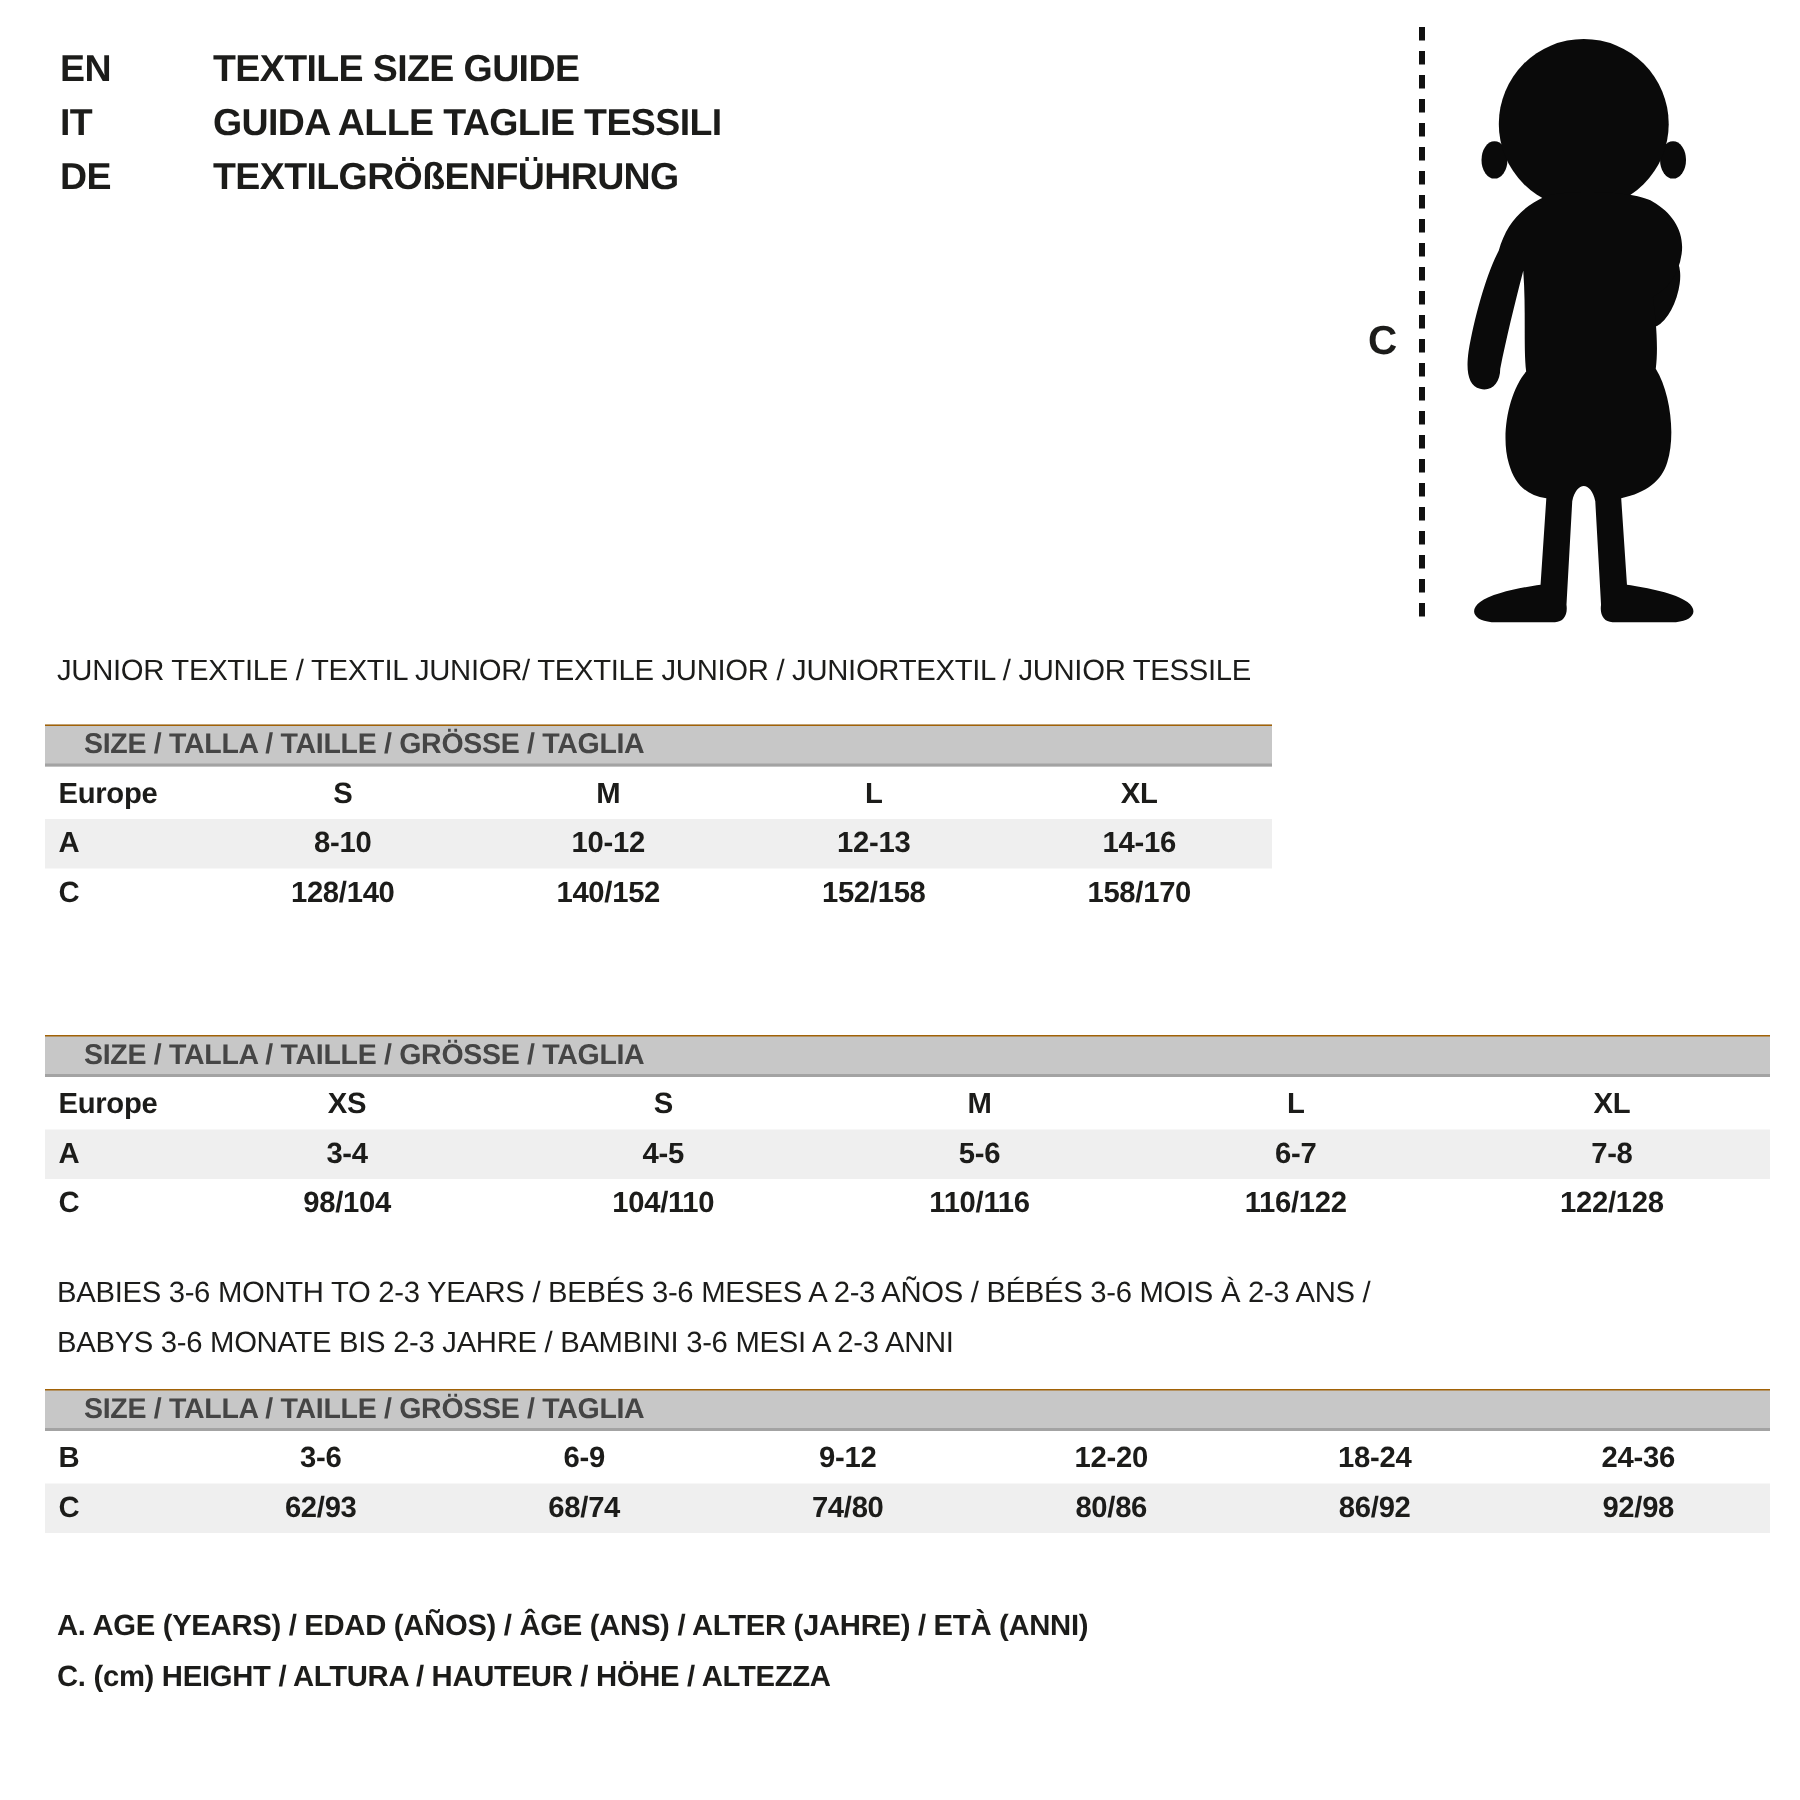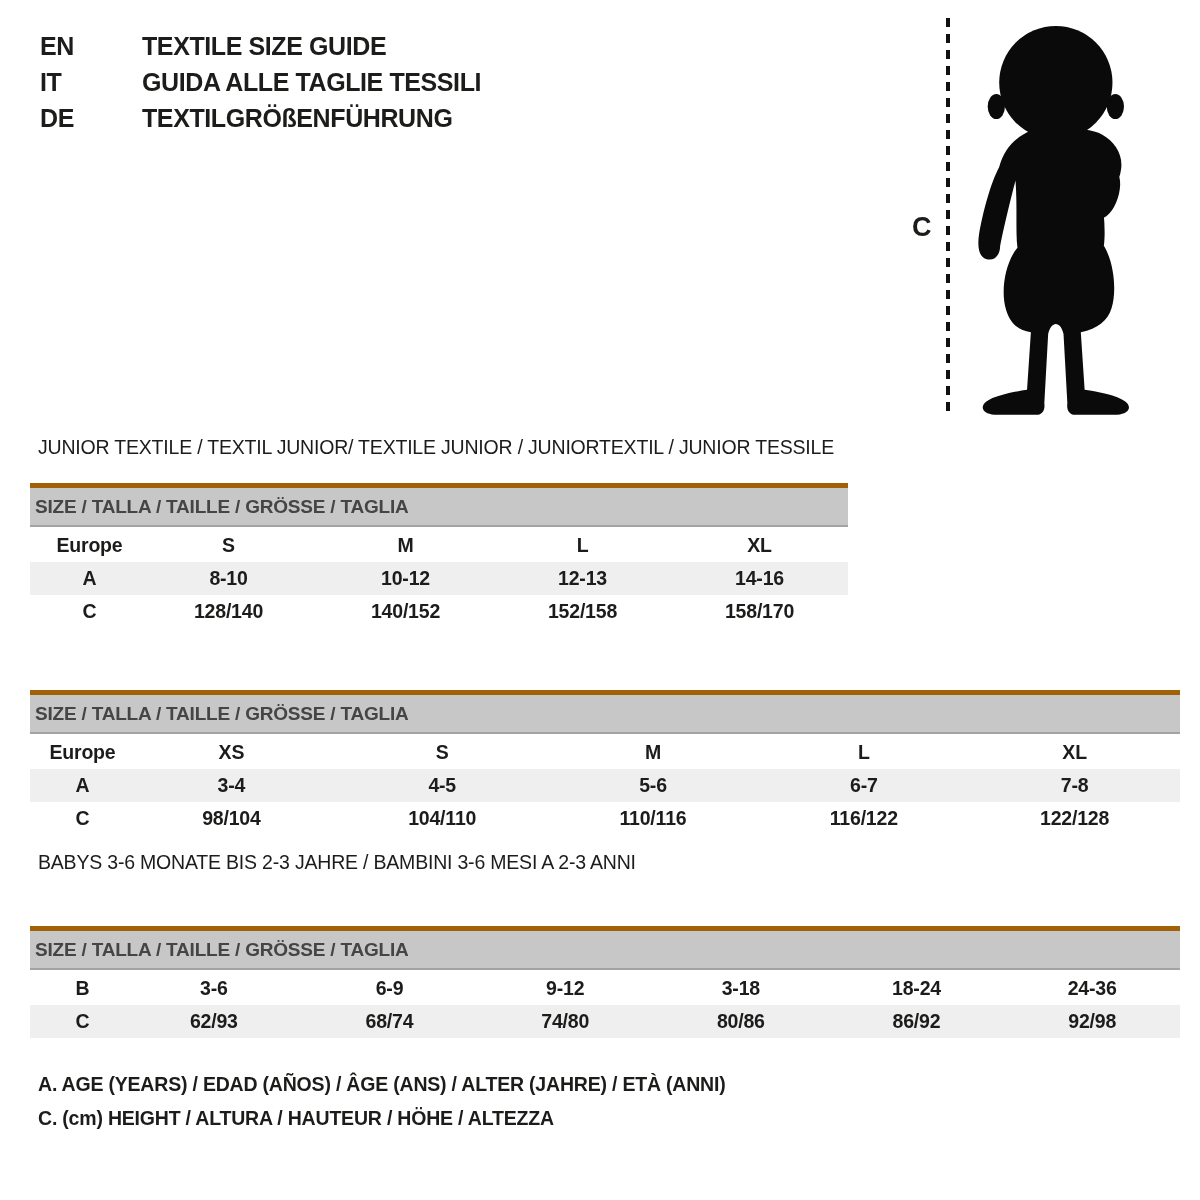--- a/index.html
+++ b/index.html
@@ -14,32 +14,32 @@
   .lang-code,.lang-title{font-size:25px;font-weight:bold;letter-spacing:-0.4px;white-space:nowrap;}
   
   .measure-line{position:absolute;left:944px;top:16px;}
   .measure-label{position:absolute;left:912px;top:212px;font-size:27px;font-weight:bold;}
   .silhouette{position:absolute;left:956px;top:14px;}
   
   .section-title{position:absolute;left:38px;font-size:19.5px;font-weight:normal;letter-spacing:-0.2px;white-space:nowrap;}
   .babies-title{line-height:33px;}
   .tbl{position:absolute;left:30px;}
   .size-bar{
-    background:#c7c7c7;height:44px;display:flex;align-items:center;
-    padding-left:5px;box-sizing:border-box;
+    background:#c7c7c7;height:28px;display:flex;align-items:center;
+    padding-left:26px;box-sizing:border-box;
     font-size:19px;font-weight:bold;color:#454545;letter-spacing:-0.2px;
-    border-top:5px solid #a16207;border-bottom:2px solid #a3a3a3;
+    border-top:1px solid #a16207;border-bottom:2px solid #a3a3a3;
   }
   .rows{margin-top:2px;}
   .trow{display:grid;height:33px;align-items:center;font-size:19.5px;font-weight:bold;letter-spacing:-0.2px;}
   .trow.shaded{background:#efefef;}
   .cols4{grid-template-columns:110px repeat(4,1fr);}
   .cols5{grid-template-columns:96px repeat(5,1fr);}
   .cols6{grid-template-columns:96px repeat(6,1fr);}
-  .cell-label{padding-left:9px;text-align:center;}
+  .cell-label{padding-left:9px;text-align:left;}
   .cell-val{text-align:center;}
   .w-junior{width:818px;}
   .w-wide{width:1150px;}
   
   .notes{position:absolute;left:38px;top:1068px;}
   .note-line{font-size:19.5px;font-weight:bold;letter-spacing:-0.2px;line-height:33.5px;white-space:nowrap;}
 </style>
 </head>
 <body>
 
@@ -161,34 +161,35 @@
         <span class="cell-val">98/104</span>
         <span class="cell-val">104/110</span>
         <span class="cell-val">110/116</span>
         <span class="cell-val">116/122</span>
         <span class="cell-val">122/128</span>
       </div>
     </div>
   </div>
 
   <div class="section-title babies-title" style="top:846px">
+    <div>BABIES 3-6 MONTH TO 2-3 YEARS / BEBÉS 3-6 MESES A 2-3 AÑOS / BÉBÉS 3-6 MOIS À 2-3 ANS /</div>
     <div>BABYS 3-6 MONATE BIS 2-3 JAHRE / BAMBINI 3-6 MESI A 2-3 ANNI</div>
   </div>
 
   <div class="tbl w-wide" style="top:926px">
     <div class="size-bar">
       <span>SIZE / TALLA / TAILLE / GRÖSSE / TAGLIA</span>
     </div>
     <div class="rows">
       <div class="trow cols6">
         <span class="cell-label">B</span>
         <span class="cell-val">3-6</span>
         <span class="cell-val">6-9</span>
         <span class="cell-val">9-12</span>
-        <span class="cell-val">3-18</span>
+        <span class="cell-val">12-20</span>
         <span class="cell-val">18-24</span>
         <span class="cell-val">24-36</span>
       </div>
       <div class="trow cols6 shaded">
         <span class="cell-label">C</span>
         <span class="cell-val">62/93</span>
         <span class="cell-val">68/74</span>
         <span class="cell-val">74/80</span>
         <span class="cell-val">80/86</span>
         <span class="cell-val">86/92</span>

